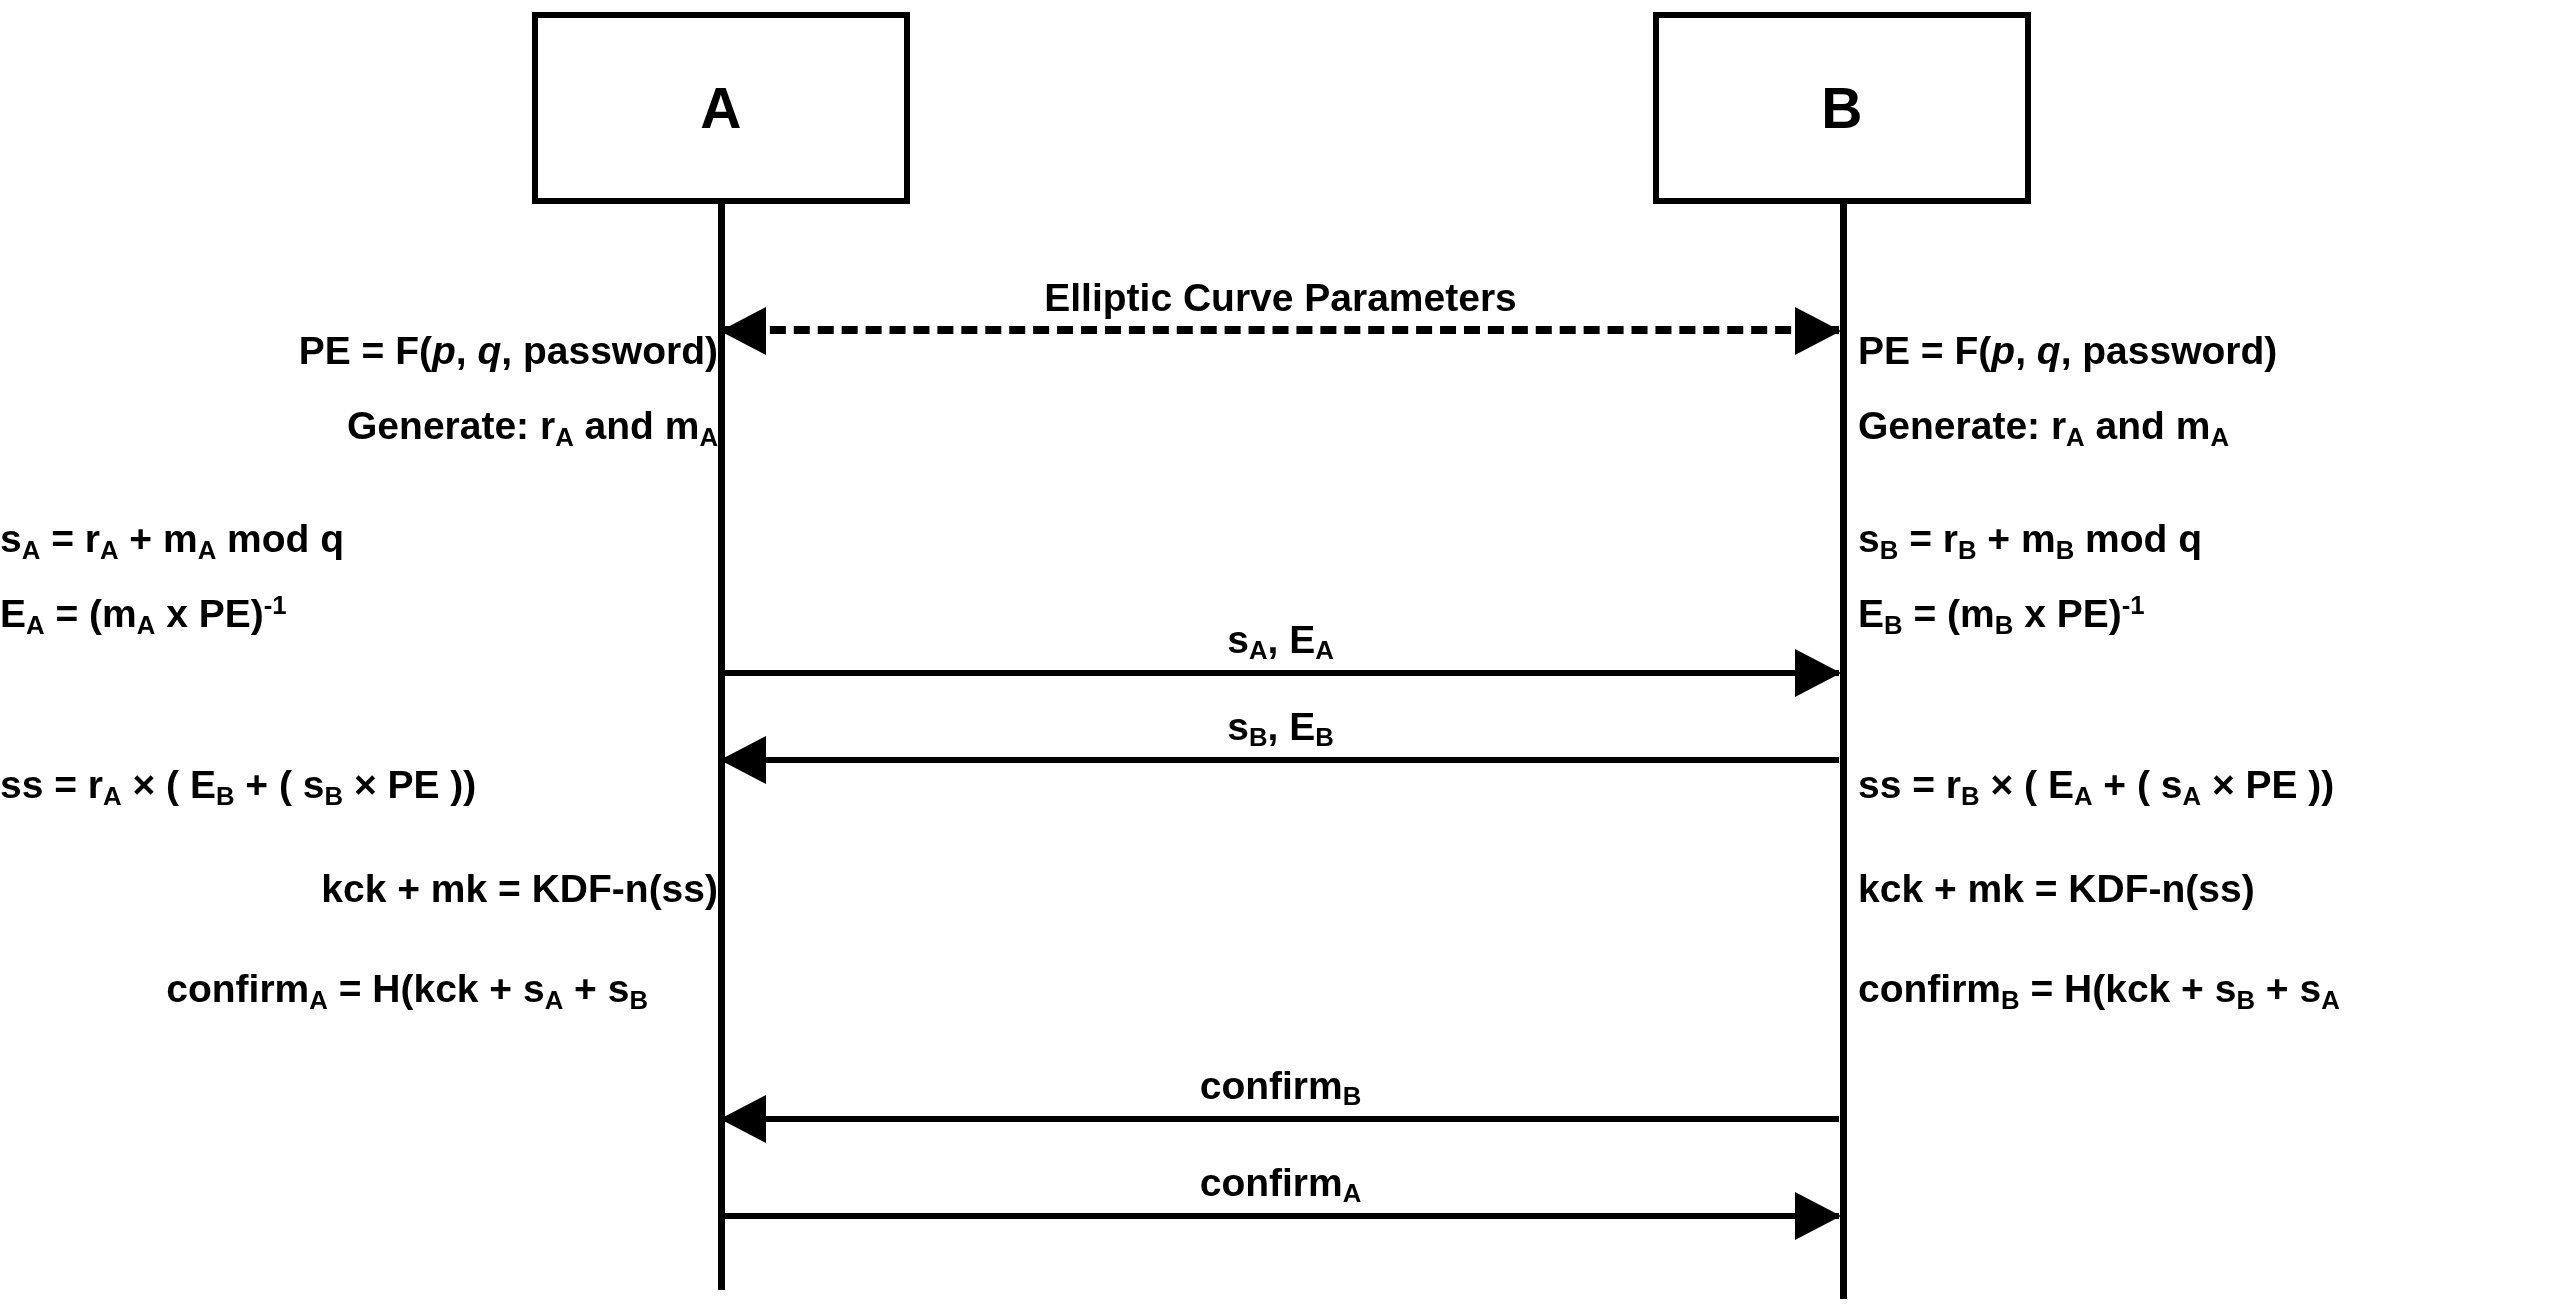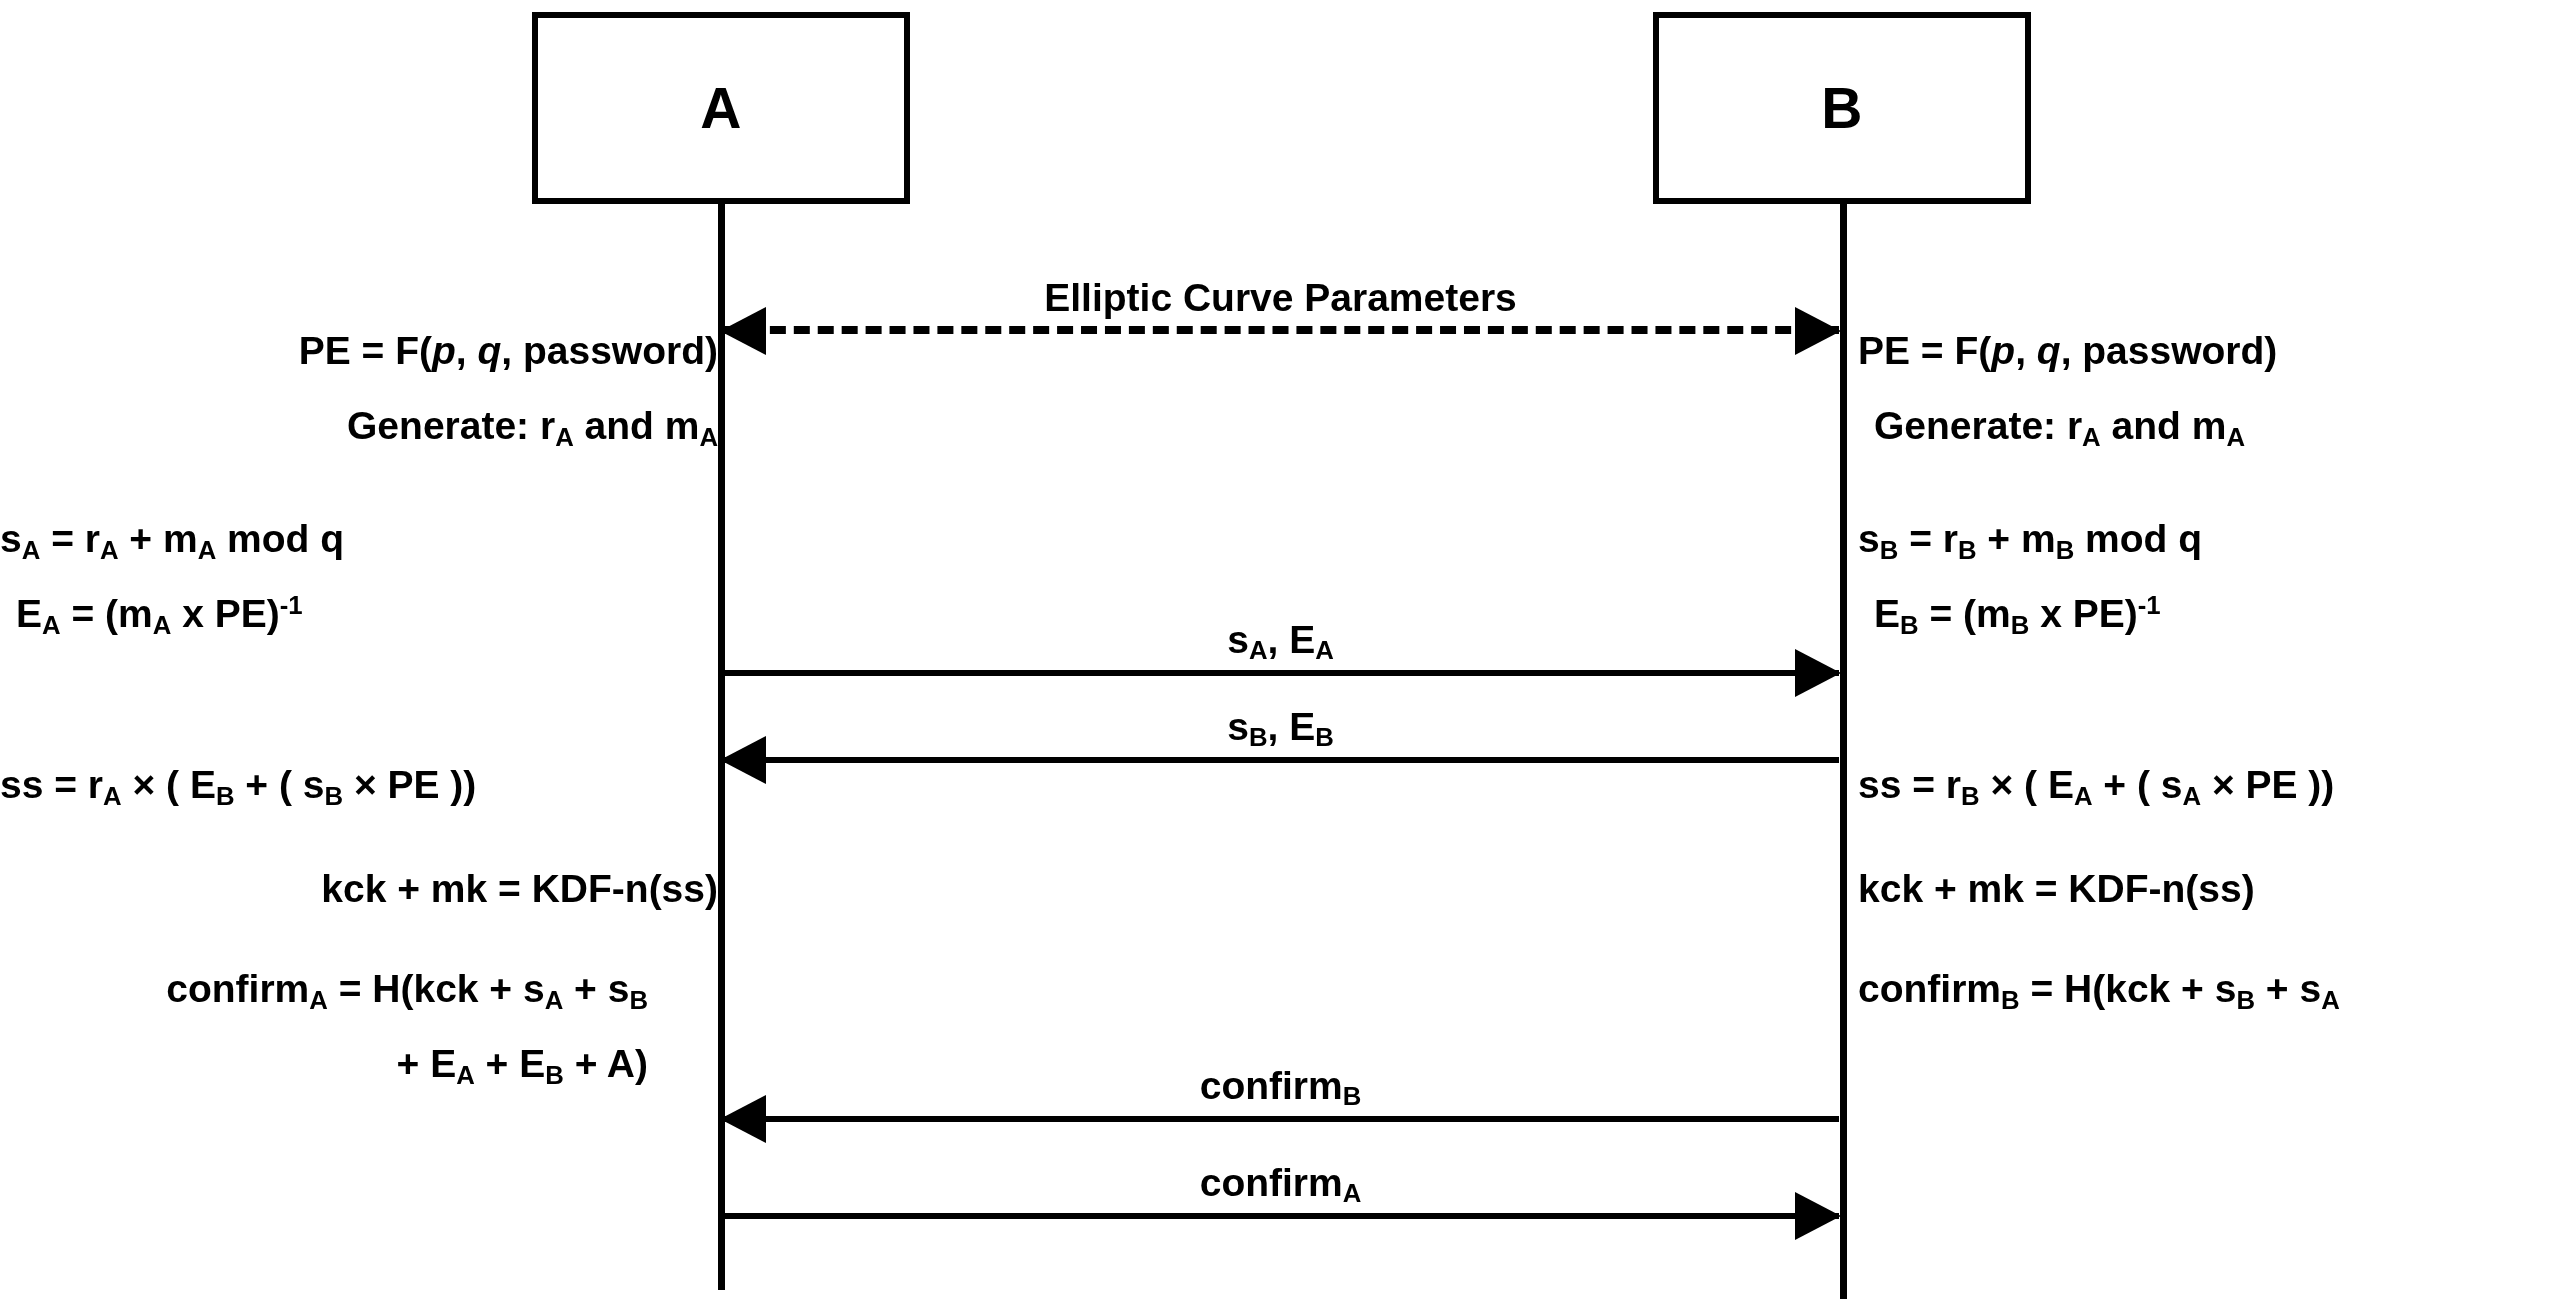--- a/index.html
+++ b/index.html
@@ -117,21 +117,21 @@
   #notes-a-3 { left: 0px;    top: 765px;  width: 844px; text-align: left; }
   #notes-a-4 { left: 0px;    top: 869px;  width: 718px; text-align: right; }
   #notes-a-5 { left: 8px;    top: 969px; width: 610px; text-align: right; margin-left: 30px; }
 
   #notes-b-1 { left: 1858px; top: 331px;  text-align: left; }
   #notes-b-2 { left: 1858px; top: 519px;  text-align: left; }
   #notes-b-3 { left: 1858px; top: 765px;  text-align: left; }
   #notes-b-4 { left: 1858px; top: 869px;  text-align: left; }
   #notes-b-5 { left: 1858px; top: 969px; text-align: left; }
 
-  .notes .note-line + .note-line { margin-top: 36px; padding-left: 16px; }
+  .notes .note-line + .note-line { margin-top: 36px; }
 
   sub {
     font-size: 0.66em;
     vertical-align: baseline;
     position: relative;
     bottom: -0.26em;
     font-weight: bold;
   }
   sup {
     font-size: 0.66em;
@@ -201,21 +201,20 @@
   <div class="notes" id="notes-a-3">
     <span class="note-line">ss = r<sub>A</sub> × ( E<sub>B</sub> + ( s<sub>B</sub> × PE ))</span>
   </div>
 
   <div class="notes" id="notes-a-4">
     <span class="note-line">kck + mk = KDF-n(ss)</span>
   </div>
 
   <div class="notes" id="notes-a-5">
     <span class="note-line">confirm<sub>A</sub> = H(kck + s<sub>A</sub> + s<sub>B</sub></span>
-    <span class="note-line">+ E<sub>A</sub> + E<sub>B</sub> + A)</span>
   </div>
 
   <div class="notes" id="notes-b-1">
     <span class="note-line">PE = F(<span class="ital">p</span>, <span class="ital">q</span>, password)</span>
     <span class="note-line">Generate: r<sub>A</sub> and m<sub>A</sub></span>
   </div>
 
   <div class="notes" id="notes-b-2">
     <span class="note-line">s<sub>B</sub> = r<sub>B</sub> + m<sub>B</sub> mod q</span>
     <span class="note-line">E<sub>B</sub> = (m<sub>B</sub> x PE)<sup>-1</sup></span>

